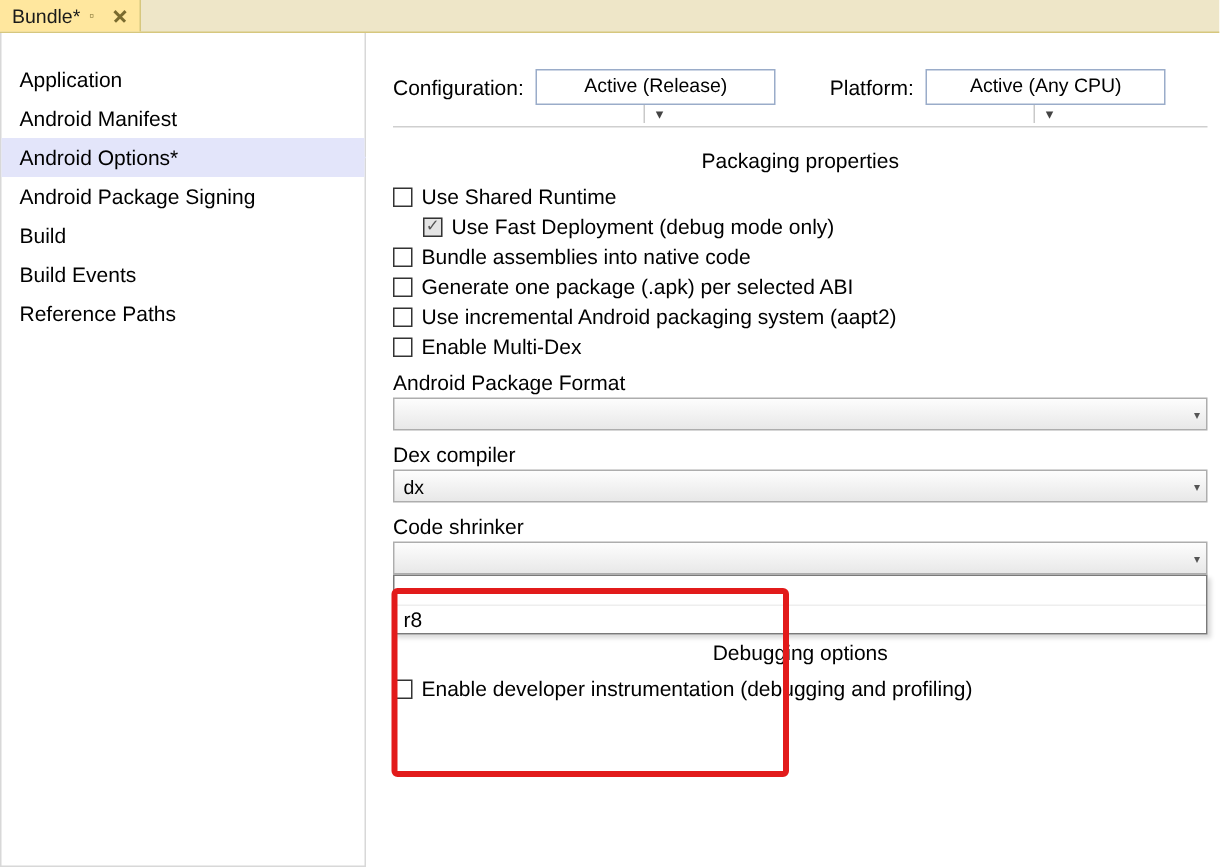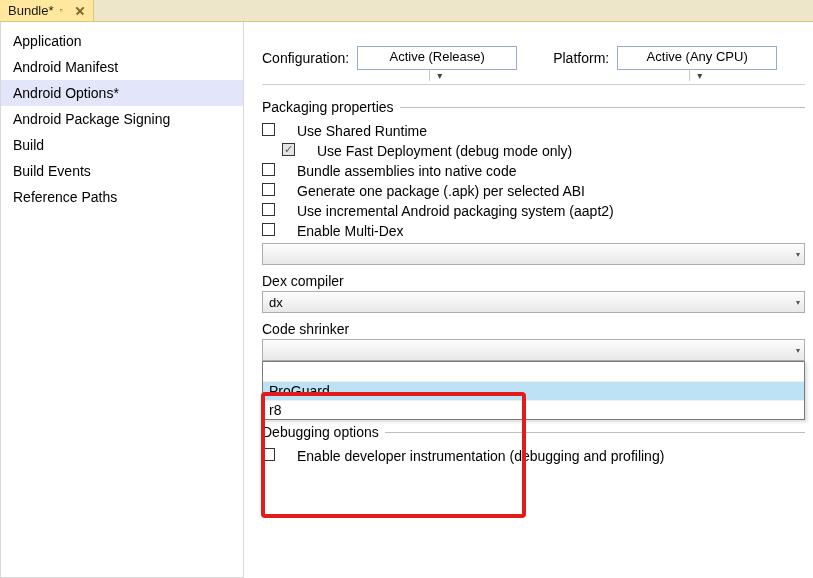--- a/index.html
+++ b/index.html
@@ -9,21 +9,21 @@
   .tab { background: #ffe79e; padding: 0 8px; display: flex; align-items: center; gap: 6px; font-size: 13px; color: #1a1a1a; border-right: 1px solid #d6c77e; }
   .tab .pin { width: 9px; height: 9px; font-size: 9px; line-height: 9px; color: #7a6b2f; }
   .tab .close-x { width: 10px; height: 10px; position: relative; cursor: pointer; }
   .tab .close-x::before, .tab .close-x::after {
     content:""; position:absolute; left:0; top:4px; width:10px; height:1.5px; background:#7a6b2f;
   }
   .tab .close-x::before { transform: rotate(45deg); }
   .tab .close-x::after  { transform: rotate(-45deg); }
 
   .content { display: flex; height: calc(100% - 22px); }
-  .sidebar { width: 244px; border: 1px solid #d8d8d8; border-top: none; background: #fff; padding-top: 6px; }
+  .sidebar { width: 244px; border: 1px solid #d8d8d8; border-top: none; background: #fff; padding-top: 18px; }
   .nav-item { padding: 5px 10px 5px 12px; font-size: 14px; cursor: pointer; position: relative; }
   .nav-item.selected {
     background: #e3e5fa;
   }
   .nav-item.selected::after {
     content:""; position:absolute; right:-1px; top:0; bottom:0; width:12px;
     background:#e3e5fa;
     clip-path: polygon(0 0, 100% 50%, 0 100%);
   }
 
@@ -35,24 +35,24 @@
     height: 24px; border: 1px solid #9aacc9; background: #fff; font-size: 13px;
     padding: 2px 4px; display:inline-flex; align-items:center; justify-content:space-between;
     gap: 6px; cursor:pointer;flex-direction:column;
   }
   .vs-select .chev { width: 16px; text-align:center; color:#444; font-size:10px; border-left:1px solid #c9c9c9; padding-left:4px;}
   .sel-config { width: 160px; }
   .sel-platform { width: 160px; }
 
   .hr-small { height:1px; background:#cfcfcf; margin: 10px 0 14px 0; }
 
-  .group-header { display:flex; align-items:center; font-size:14px; color:#000; margin: 2px 0 8px 0; }
+  .group-header { display:flex; align-items:center; font-size:14px; color:#000; margin: 2px 0 8px 0; flex-direction: column; }
   .group-header .line { flex:1; height:1px; background:#bdbdbd; margin-left: 6px; }
 
-  .cb-row { display:flex; gap:22px; margin: 2px 0 4px 0; font-size:14px; }
+  .cb-row { display:flex; align-items:center; gap:6px; margin: 2px 0 4px 0; font-size:14px; }
   .cb-row.indent { margin-left: 20px; }
   .cb { width:13px; height:13px; border:1px solid #333; background:#fff; display:inline-flex; align-items:center; justify-content:center; cursor:pointer; }
   .cb.checked { background:#e4e4e4; }
   .cb.checked::after { content:"✓"; font-size:11px; line-height:11px; color:#555; }
 
   .field-label { font-size:14px; margin-top: 8px; margin-bottom: 2px; }
   .flat-select {
     width: 100%; height: 22px; border:1px solid #adadad; background: linear-gradient(#fdfdfd,#e8e8e8);
     display:flex; align-items:center; justify-content:space-between; padding: 0 4px 0 6px; font-size:13px;
     cursor:pointer;
@@ -142,40 +142,40 @@
     </div>
     <div class="cb-row">
       <span class="cb"></span>
       <span>Use incremental Android packaging system (aapt2)</span>
     </div>
     <div class="cb-row">
       <span class="cb"></span>
       <span>Enable Multi-Dex</span>
     </div>
 
+    <div class="field-label">Android Package Format</div>
     <div class="flat-select">
       <span></span>
       <span class="dd">▾</span>
     </div>
 
     <div class="field-label">Dex compiler</div>
     <div class="flat-select">
       <span>dx</span>
       <span class="dd">▾</span>
     </div>
 
     <div class="field-label">Code shrinker</div>
     <div class="flat-select">
       <span></span>
       <span class="dd">▾</span>
     </div>
     <div class="dropdown-open">
       <div class="dropdown-panel">
         <div class="dd-option blank"><span></span></div>
-        <div class="dd-option hover"><span>ProGuard</span></div>
         <div class="dd-option"><span>r8</span></div>
       </div>
     </div>
 
     <div class="group-header" style="margin-top:4px">
       <span>Debugging options</span>
       <span class="line"></span>
     </div>
     <div class="cb-row">
       <span class="cb"></span>

